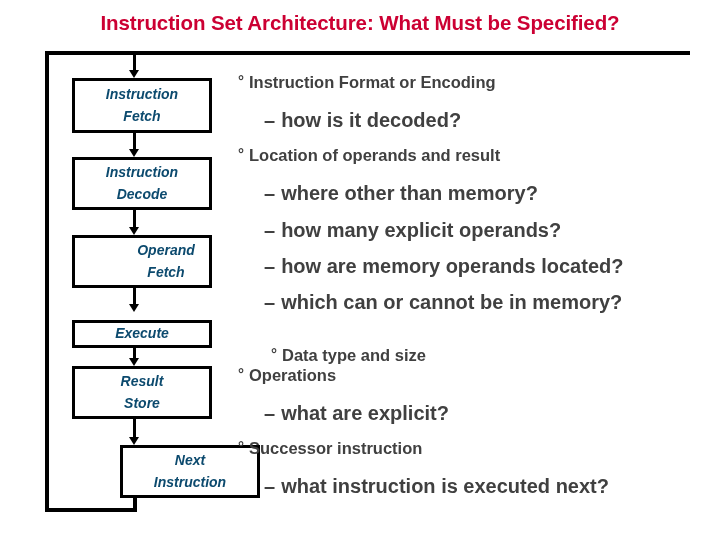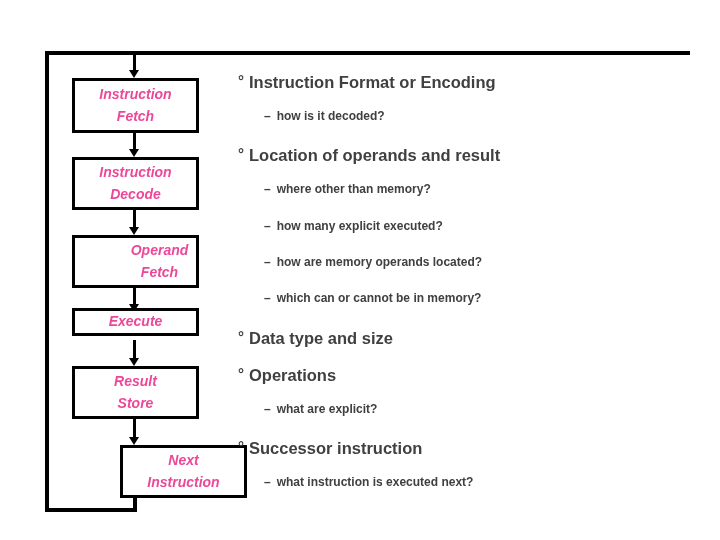--- a/index.html
+++ b/index.html
@@ -64,33 +64,33 @@
     top: 498px;
     width: 4px;
     height: 14px;
     background: #000000;
   }
 
   
   .flow-box {
     position: absolute;
     left: 72px;
-    width: 127px;
+    width: 140px;
     box-sizing: border-box;
     border: 3px solid #000000;
     background: #ffffff;
     display: flex;
     flex-direction: column;
     align-items: center;
     justify-content: center;
     font-family: "Liberation Sans", sans-serif;
     font-style: italic;
     font-weight: bold;
     font-size: 14px;
-    color: #ec4899;
+    color: #0c4a6e;
     line-height: 1.55;
     text-align: center;
   }
   .flow-box .line { display: block; white-space: nowrap; }
 
   
   .connector {
     position: absolute;
     left: 133px;
     width: 3px;
@@ -119,35 +119,36 @@
     white-space: nowrap;
     font-family: "Liberation Sans", sans-serif;
     font-weight: bold;
     color: #404040;
   }
   .bullet.lvl1 {
     font-size: 16.5px;
     padding-left: 0px;
   }
   .bullet.lvl2 {
-    font-size: 12px;
+    font-size: 20px;
     padding-left: 26px;
   }
   .bullet .marker {
     display: inline-block;
     margin-right: 5px;
   }
   .bullet.lvl1 .marker { font-size: 15px; vertical-align: 2px; }
   .bullet.lvl2 .marker { margin-right: 6px; }
 </style>
 </head>
 <body>
 
 <div id="slide">
 
+  <div id="slide-title">Instruction Set Architecture: What Must be Specified?</div>
 
   <div id="title-rule"></div>
 
   <div id="loop-spine"></div>
   <div id="loop-bottom"></div>
   <div id="loop-riser"></div>
 
   <div id="flow-layer">
       <div class="connector" style="top: 55px; height: 16px;"></div>
       <div class="arrowhead" style="top: 70px;"></div>
@@ -166,41 +167,41 @@
         <span class="line">Fetch</span>
       </div>
       <div class="flow-box" style="top: 157px; height: 53px;">
         <span class="line">Instruction</span>
         <span class="line">Decode</span>
       </div>
       <div class="flow-box" style="top: 235px; height: 53px; padding-left: 48px;">
         <span class="line">Operand</span>
         <span class="line">Fetch</span>
       </div>
-      <div class="flow-box" style="top: 308px; height: 28px;">
+      <div class="flow-box" style="top: 320px; height: 28px;">
         <span class="line">Execute</span>
       </div>
       <div class="flow-box" style="top: 366px; height: 53px;">
         <span class="line">Result</span>
         <span class="line">Store</span>
       </div>
       <div class="flow-box" style="top: 445px; height: 53px; margin-left: 48px;">
         <span class="line">Next</span>
         <span class="line">Instruction</span>
       </div>
     </div>
 
   <div id="bullets">
       <div class="bullet lvl1" style="top: 0px;"><span class="marker">°</span><span>Instruction Format or Encoding</span></div>
       <div class="bullet lvl2" style="top: 37px;"><span class="marker">–</span><span>how is it decoded?</span></div>
       <div class="bullet lvl1" style="top: 73px;"><span class="marker">°</span><span>Location of operands and result</span></div>
       <div class="bullet lvl2" style="top: 110px;"><span class="marker">–</span><span>where other than memory?</span></div>
-      <div class="bullet lvl2" style="top: 147px;"><span class="marker">–</span><span>how many explicit executed?</span></div>
+      <div class="bullet lvl2" style="top: 147px;"><span class="marker">–</span><span>how many explicit operands?</span></div>
       <div class="bullet lvl2" style="top: 183px;"><span class="marker">–</span><span>how are memory operands located?</span></div>
       <div class="bullet lvl2" style="top: 219px;"><span class="marker">–</span><span>which can or cannot be in memory?</span></div>
-      <div class="bullet lvl1" style="top: 256px;"><span class="marker">°</span><span>Data type and size</span></div>
+      <div class="bullet lvl1" style="top: 273px; margin-left: 33px;"><span class="marker">°</span><span>Data type and size</span></div>
       <div class="bullet lvl1" style="top: 293px;"><span class="marker">°</span><span>Operations</span></div>
       <div class="bullet lvl2" style="top: 330px;"><span class="marker">–</span><span>what are explicit?</span></div>
       <div class="bullet lvl1" style="top: 366px;"><span class="marker">°</span><span>Successor instruction</span></div>
       <div class="bullet lvl2" style="top: 403px;"><span class="marker">–</span><span>what instruction is executed next?</span></div>
     </div>
 
 </div>
 
 </body></html>

